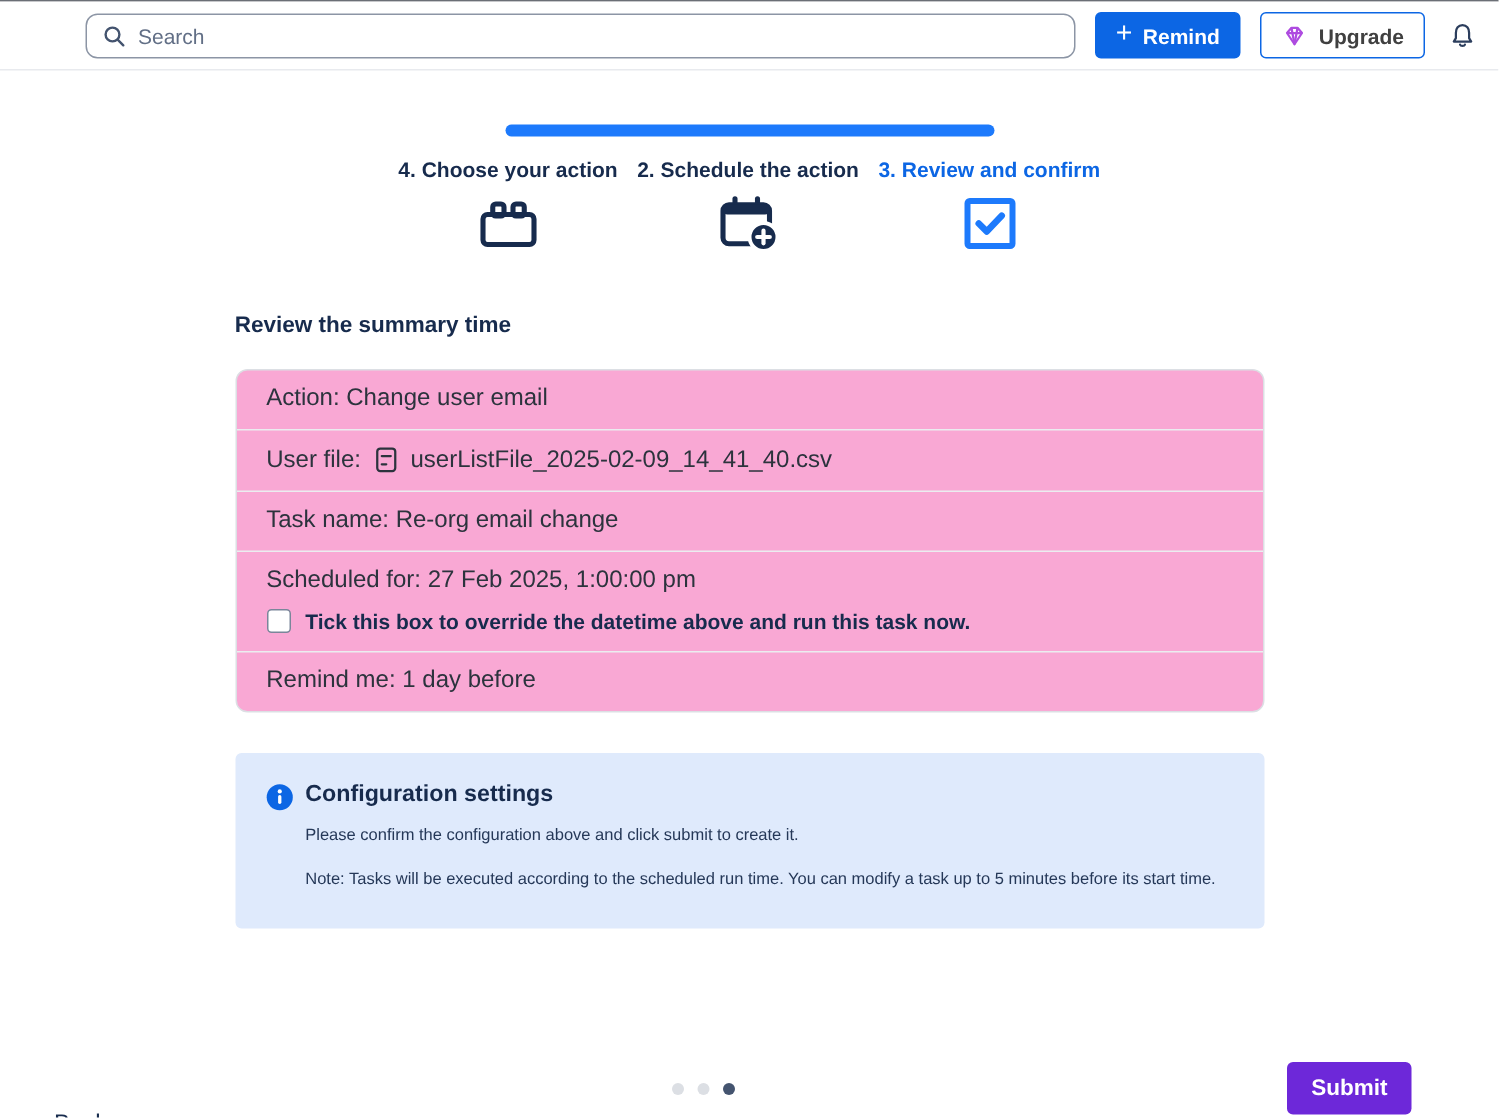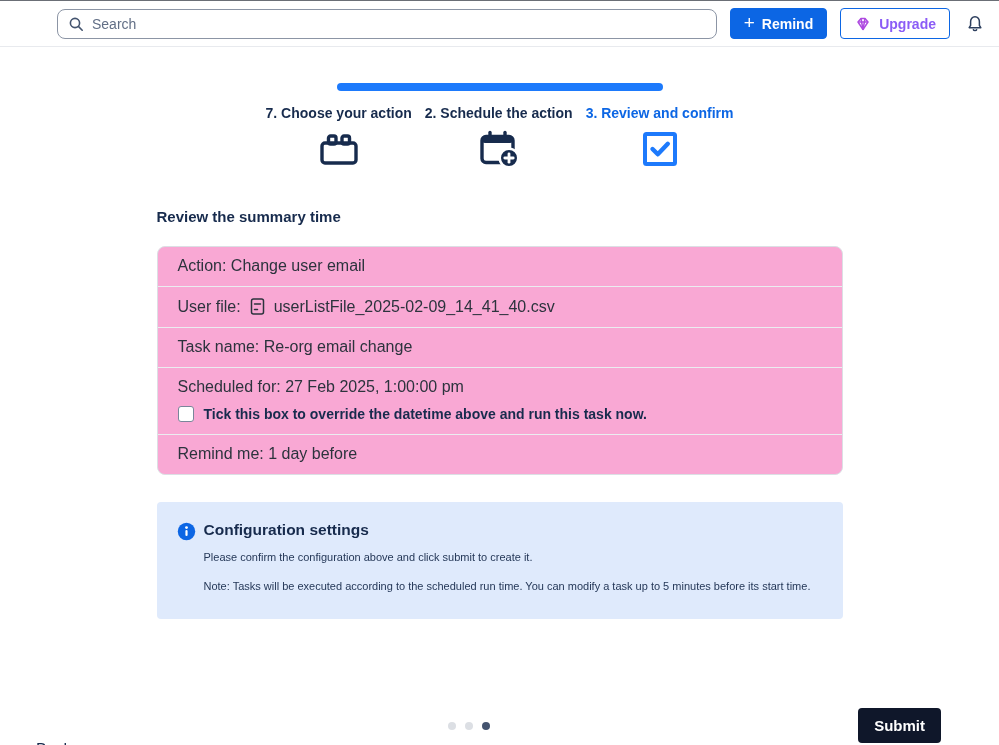--- a/index.html
+++ b/index.html
@@ -49,21 +49,21 @@
     align-items:center;
     gap:7px;
     font-size:14px;
     font-weight:600;
     padding:0 13px;
     cursor:pointer;
     white-space:nowrap;
     font-family:"Liberation Sans", sans-serif;
   }
   .btn-primary { background:#0c66e4; border:1px solid #0c66e4; color:#fff; }
-  .btn-outline { background:#fff; border:1px solid #0c66e4; color:#8b5cf6;text-align:center; }
+  .btn-outline { background:#fff; border:1px solid #0c66e4; color:#404040;text-align:center; }
   .plus-glyph { font-size:19px; font-weight:300; line-height:1; margin-top:-2px; }
   .bell { margin-left:2px; display:flex; align-items:center; cursor:pointer; }
 
   
   .content { width:686px; margin:0 auto; }
 
   
   .stepper { margin-top:36px; display:flex; flex-direction:column; align-items:center; }
   .progress-track {
     width:326px; height:8px; border-radius:4px;
@@ -170,21 +170,21 @@
     left:448px;
     display:flex;
     gap:9px;
     align-items:center;
   }
   .dot { width:8px; height:8px; border-radius:50%; background:#dcdfe4; cursor:pointer; }
   .dot.active { background:#44546f; }
   .submit-btn {
     position:absolute;
     right:58px;
-    background:#0f172a;
+    background:#6d28d9;
     border:none;
     color:#fff;
     font-size:15px;
     font-weight:600;
     padding:9px 16px;
     border-radius:4px;
     cursor:pointer;
     font-family:"Liberation Sans", sans-serif;
   }
 </style>
@@ -227,21 +227,21 @@
     </svg>
   </span>
 </div>
 
 <div class="content">
 
   <div class="stepper">
     <div class="progress-track"></div>
     <div class="step-labels">
       <div class="step">
-        <span class="step-label">7. Choose your action</span>
+        <span class="step-label">4. Choose your action</span>
         <span class="step-icon">
           <svg width="40" height="34" viewBox="0 0 40 34">
             <g fill="none" stroke="#172b4d" stroke-width="3.4" stroke-linejoin="round">
               <rect x="9.5" y="4" width="7.5" height="8" rx="2"></rect>
               <rect x="23" y="4" width="7.5" height="8" rx="2"></rect>
               <rect x="3" y="11" width="34" height="20" rx="3"></rect>
             </g>
           </svg>
         </span>
       </div>

